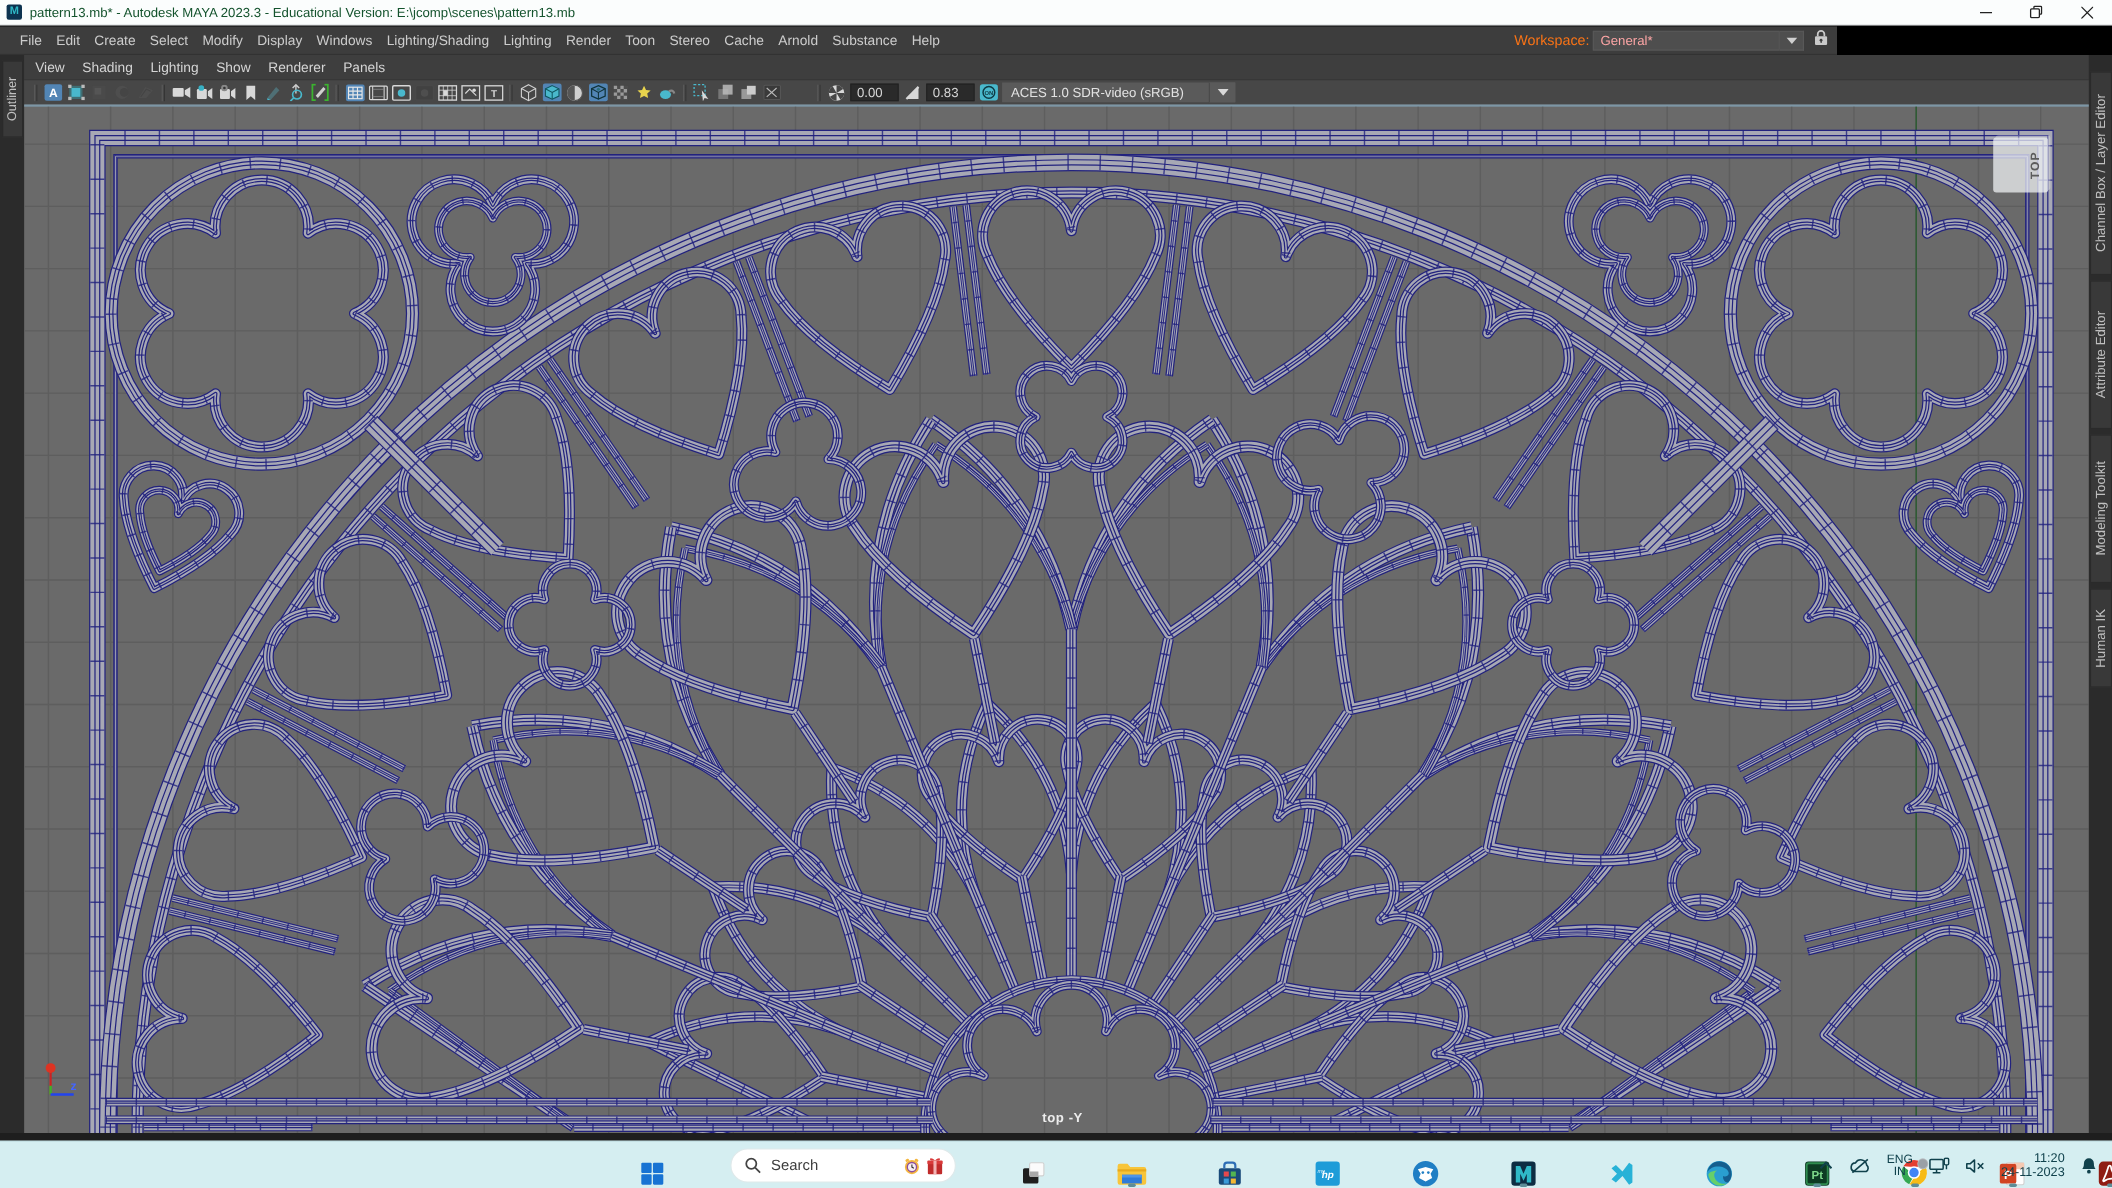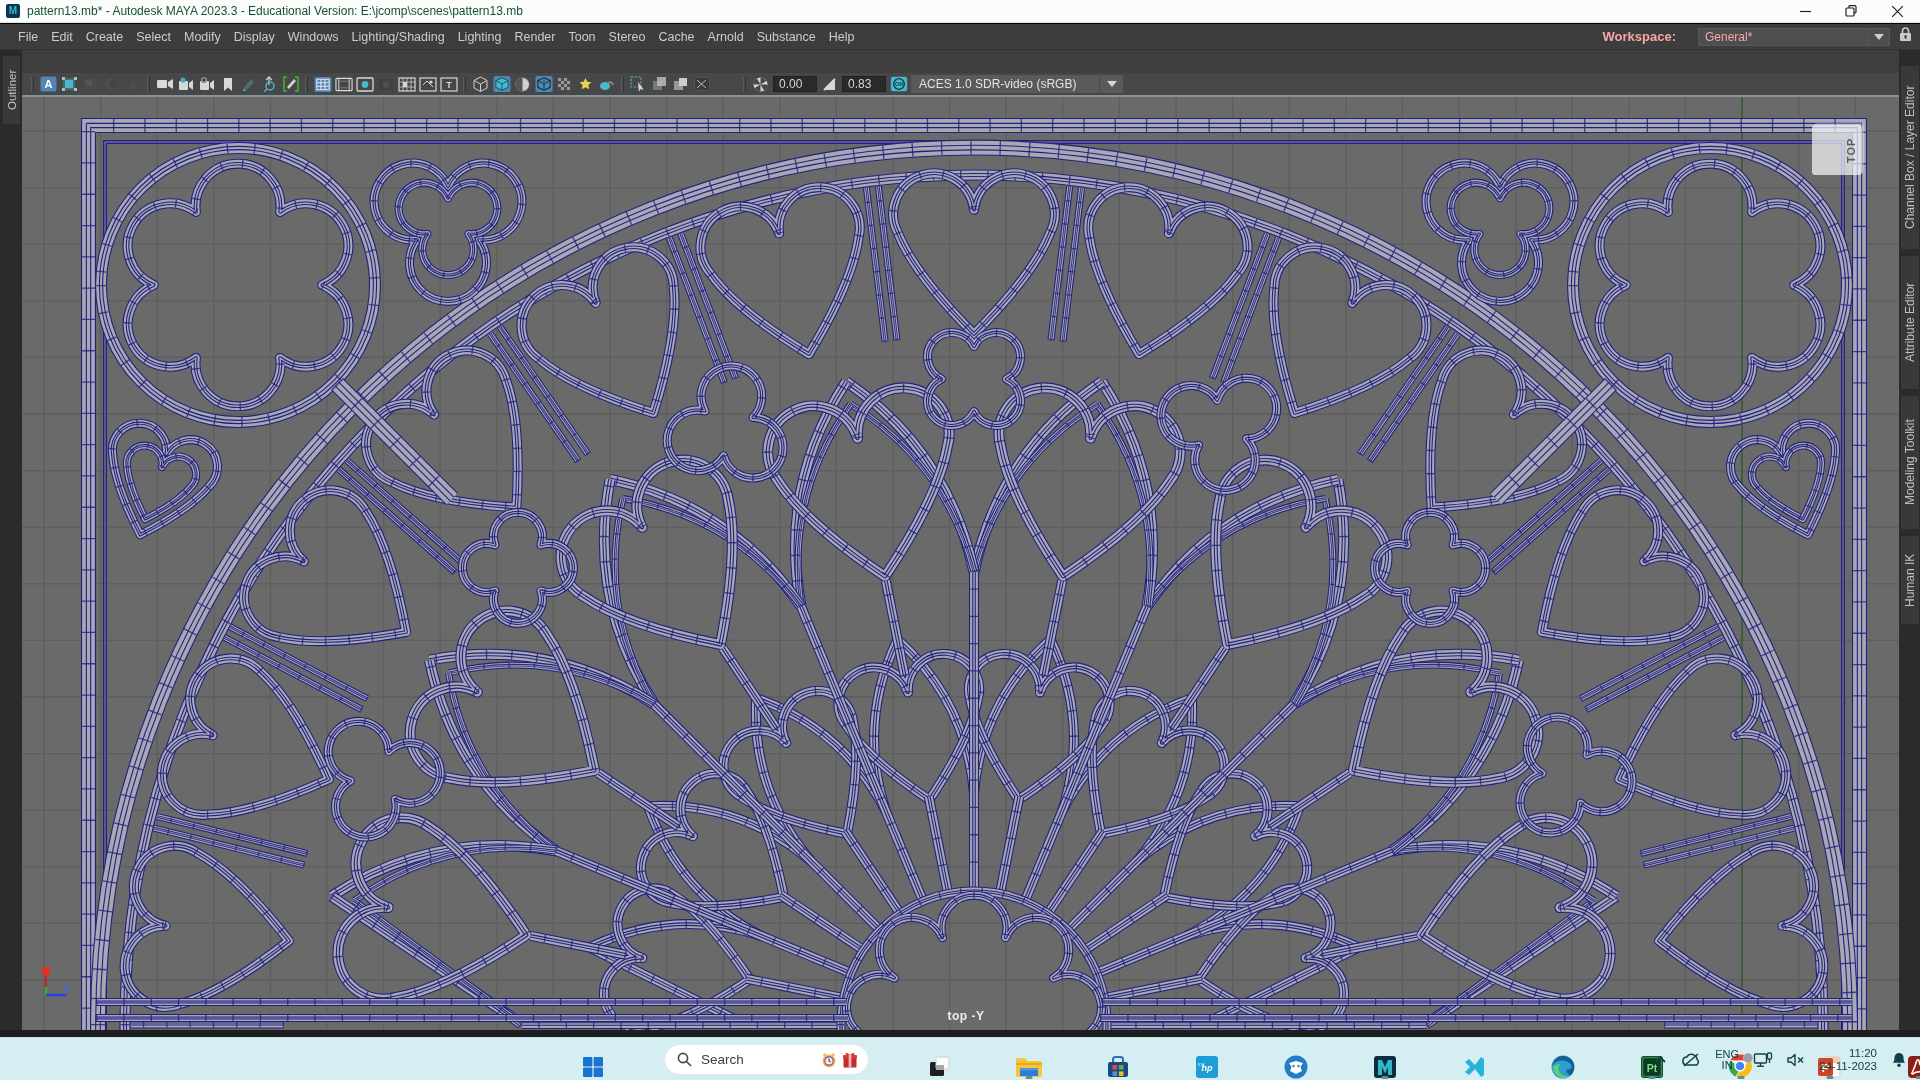--- a/index.html
+++ b/index.html
@@ -8,25 +8,25 @@
 
   
   .titlebar { position:absolute; left:0; top:0; width:1920px; height:23px; background:#fbfdfd; display:flex; align-items:center; border-bottom:1px solid #e2e5e6;}
   .titlebar .appicon { width:14px; height:14px; margin-left:6px; margin-right:7px; background:#0d3350; border-radius:2px; color:#2fb9c7; font-size:10px; font-weight:bold; text-align:center; line-height:14px; }
   .titlebar .title { font-size:12px; color:#14532d; }
   .wincontrols { margin-left:auto; display:flex; height:100%; }
   .wincontrols .wc { width:46px; height:100%; display:flex; align-items:center; justify-content:center; color:#222; font-size:13px; }
   .wincontrols svg { display:block; }
 
   
-  .menubar { position:absolute; left:0; top:24px; width:1920px; height:26px; background:#3d3d3d; display:flex; align-items:center; border-bottom:1px solid #323232; }
+  .menubar { position:absolute; left:0; top:24px; width:1670px; height:26px; background:#3d3d3d; display:flex; align-items:center; border-bottom:1px solid #323232; }
   .menubar .menu-item { color:#cccccc; font-size:12.5px; padding:0 6.5px; }
   .menubar .menu-item:first-child { padding-left:18px; }
   .workspace { margin-left:auto; display:flex; align-items:center; }
-  .workspace .ws-label { color:#fca5a5; font-size:13px; margin-right:22px;font-weight:bold; }
+  .workspace .ws-label { color:#f97316; font-size:13px; margin-right:3px; }
   .workspace .ws-select { width:170px; height:18px; background:#4e4e4e; border:1px solid #585858; color:#fca5a5; font-size:12px; padding:1px 6px; }
   .workspace .ws-arrow { width:22px; height:18px; background:#4e4e4e; border:1px solid #585858; border-left:none; display:flex; align-items:center; justify-content:center; }
   .workspace .ws-arrow svg { display:block; }
   .workspace .lock { margin:0 8px 0 9px; }
 
   
   .workarea { position:absolute; left:0; top:50px; width:1920px; height:980px; background:#2b2b2b; }
   .leftstrip { position:absolute; left:0; top:0; width:22px; height:980px; background:#2b2b2b; }
   .vtab { background:#393939; border:1px solid #2a2a2a; color:#c0c0c0; font-size:12px; writing-mode:vertical-rl; transform:rotate(180deg); text-align:center; display:flex; align-items:center; justify-content:center; }
   .leftstrip .vtab { position:absolute; left:2px; top:5px; width:19px; height:70px; font-size:11.5px; }
@@ -135,20 +135,28 @@
   </div>
 </div>
 
 <div class="workarea">
 
   <div class="leftstrip">
     <div class="vtab">Outliner</div>
   </div>
 
   <div class="centerpanel">
+    <div class="panel-menubar">
+      <div class="pmenu-item">View</div>
+      <div class="pmenu-item">Shading</div>
+      <div class="pmenu-item">Lighting</div>
+      <div class="pmenu-item">Show</div>
+      <div class="pmenu-item">Renderer</div>
+      <div class="pmenu-item">Panels</div>
+    </div>
 
     <div class="panel-toolbar" id="panel-toolbar">
         <span class="ptb-sep" style="margin-left: 8px;"></span>
         <span class="icon16">
           <svg width="17" height="16" viewBox="0 0 17 16">
             <rect x="0.5" y="0.5" width="16" height="15" rx="2" fill="#5285b5"></rect>
             <text x="8.5" y="12" font-size="11" font-weight="bold" fill="#fff" text-anchor="middle">A</text>
           </svg>
         </span>
         <span class="icon16">

